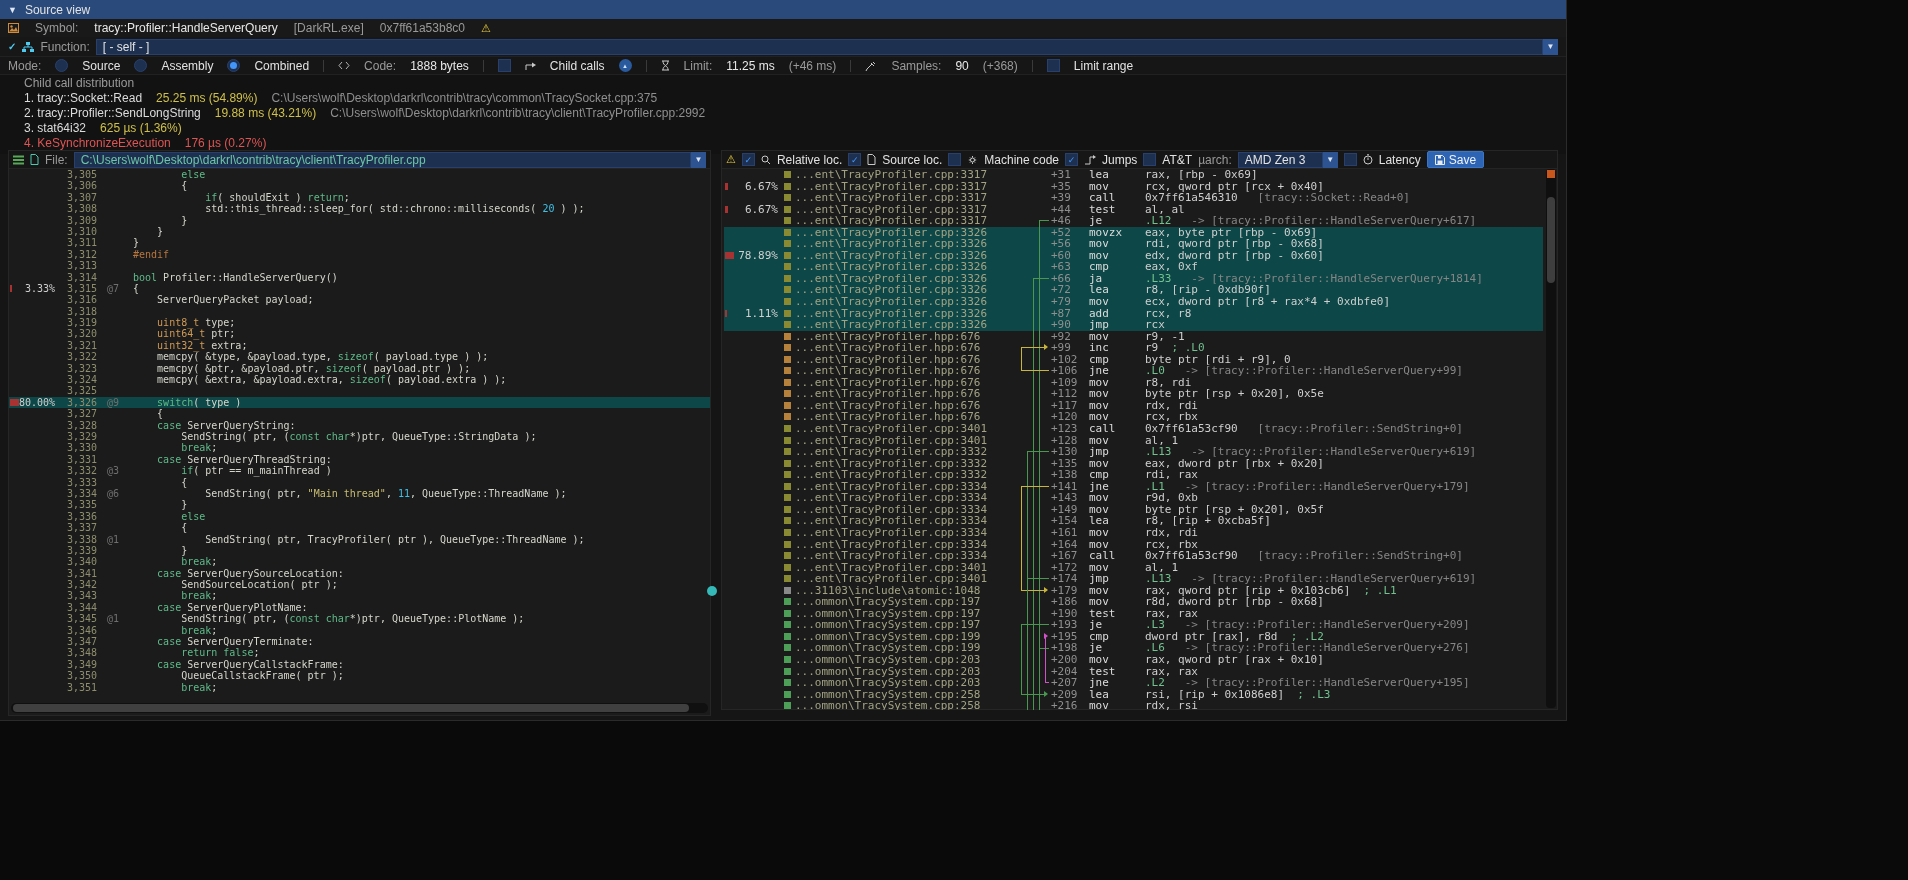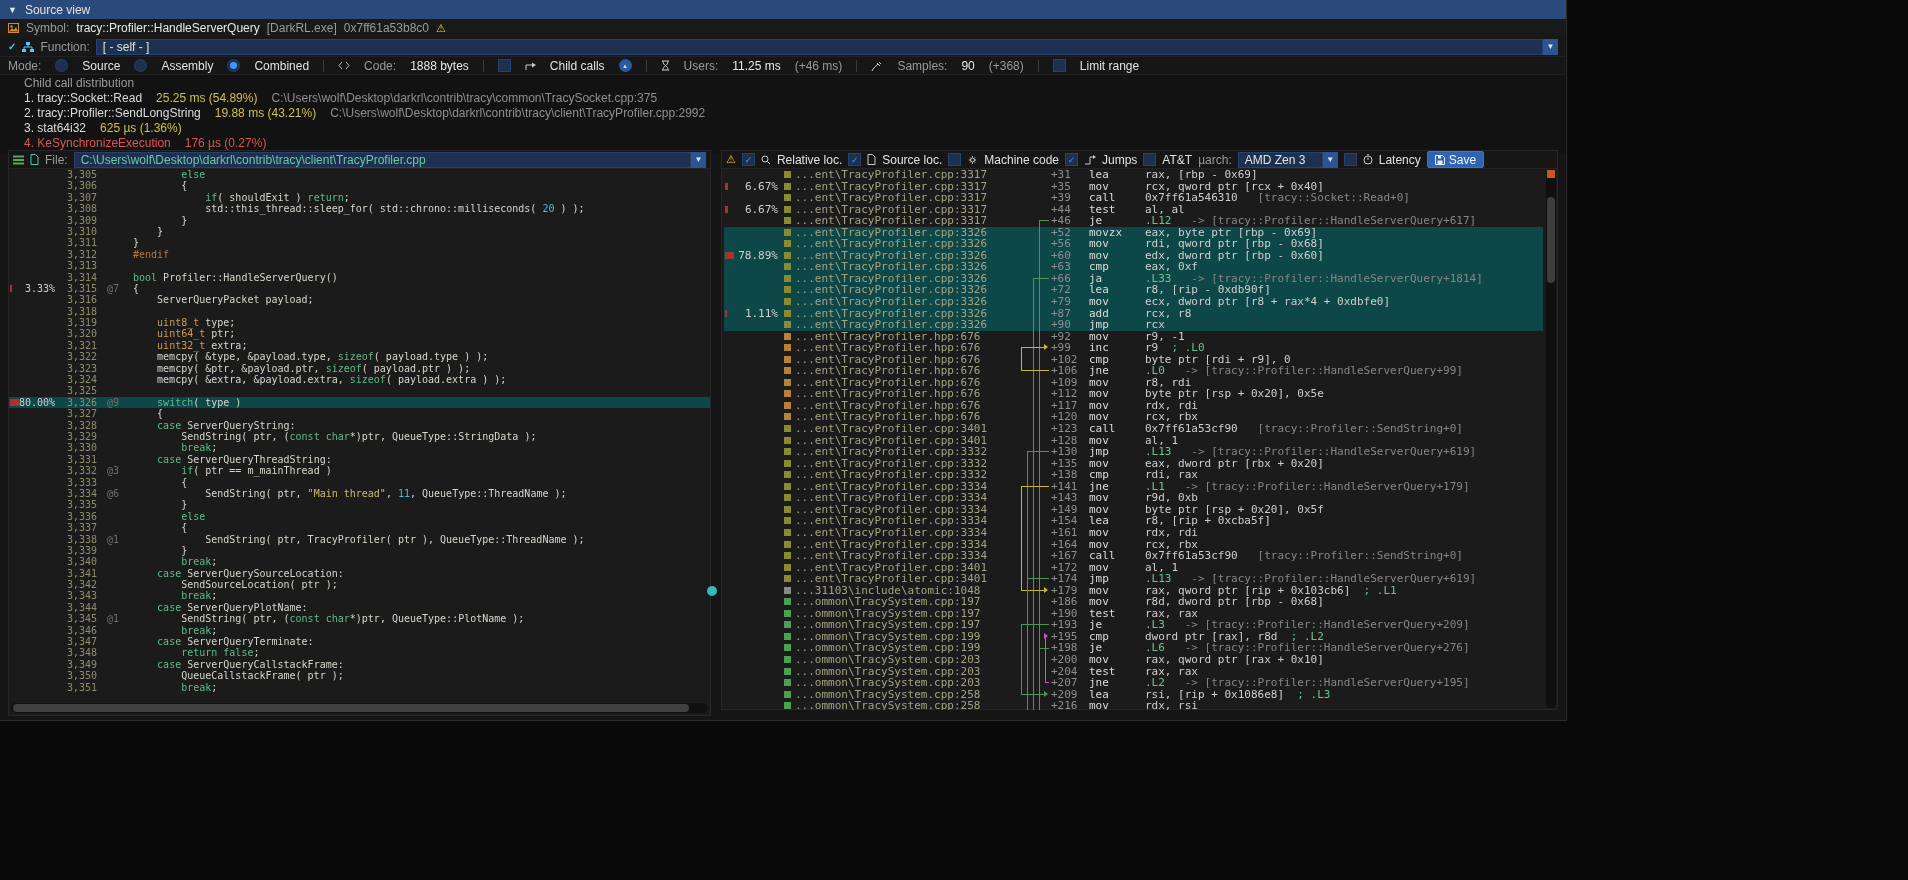--- a/index.html
+++ b/index.html
@@ -2,21 +2,21 @@
 <html><head>
 <meta charset="utf-8">
 <style>
   html,body{margin:0;padding:0;background:#0a0a0a;width:1908px;height:880px;overflow:hidden}
   .desktop{position:relative;width:1908px;height:880px;background:#0a0a0a}
   .window{position:absolute;left:0;top:0;width:1566px;height:720px;background:#151515;
           border-right:1px solid #2b2b2b;border-bottom:1px solid #2b2b2b;
           font-family:"Liberation Sans",sans-serif;color:#e2e2e2;font-size:12px}
   .titlebar{height:19px;background:#294a7a;display:flex;align-items:center;padding:0 8px;gap:8px}
   .tb-arrow{font-size:9px;color:#dfe7f5}
-  .row2{height:18px;display:flex;align-items:center;gap:7px;padding:0 8px;background:#191919;white-space:nowrap}
+  .row2{height:18px;display:flex;align-items:center;gap:16px;padding:0 8px;background:#191919;white-space:nowrap}
   .row3{height:19px;display:flex;align-items:center;gap:6px;padding:0 8px;background:#171717}
   .lbl{color:#9a9a9a}
   .white{color:#e8e8e8}
   .warn{color:#e3c83a;font-size:11px}
   .red{color:#dd5555 !important}
   .combo{background:#1e3050;border:1px solid #27406e;height:14px;display:flex;align-items:center;padding:0 6px;white-space:nowrap;overflow:hidden}
   .combo-btn{width:15px;height:16px;background:#2d5490;display:flex;align-items:center;justify-content:center;font-size:8px;color:#dce6f5;flex:none}
   .combo-wrap{display:flex;flex:1;min-width:0}
   .modebar{height:17px;display:flex;align-items:center;gap:14px;padding:0 8px;background:#161616;border-top:1px solid #212121;border-bottom:1px solid #212121;white-space:nowrap}
   .sep{width:1px;height:12px;background:#3a3a3a;flex:none}
@@ -142,21 +142,21 @@
           </svg>
     </span>
     <span>Child calls</span>
     <span class="upbtn">▲</span>
     <span class="sep"></span>
     <span class="ico">
       <svg width="9" height="11">
             <path d="M1 1 H8 M1 10 H8 M2 1 C2 6.5 7 5 7 10 M7 1 C7 6.5 2 5 2 10" stroke="#c9c9c9" fill="none"></path>
           </svg>
     </span>
-    <span class="lbl">Users:</span>
+    <span class="lbl">Limit:</span>
     <span class="white">11.25 ms</span>
     <span class="lbl">(+46 ms)</span>
     <span class="sep"></span>
     <span class="ico">
       <svg width="12" height="11">
             <path d="M2 9 L7 4 M6 3 L9 6 M8 2 L10 4 M2 9 L1 11" stroke="#c9c9c9" fill="none"></path>
           </svg>
     </span>
     <span class="lbl">Samples:</span>
     <span class="white">90</span>

